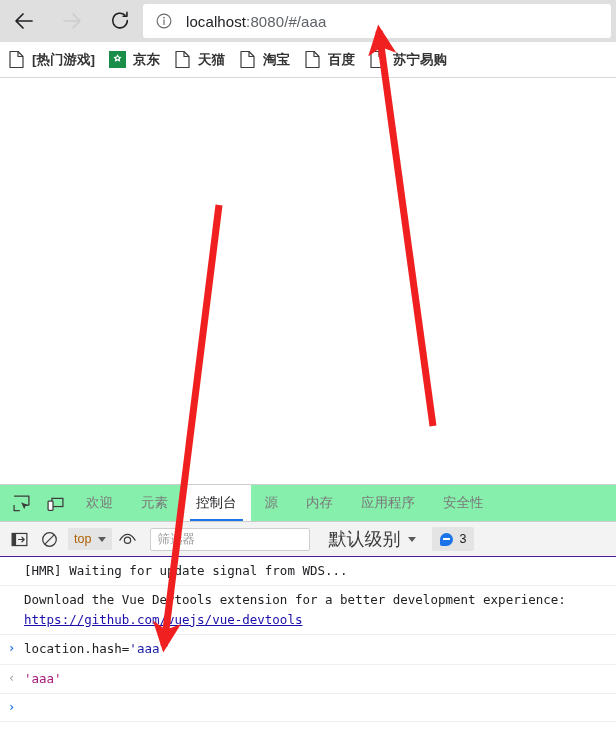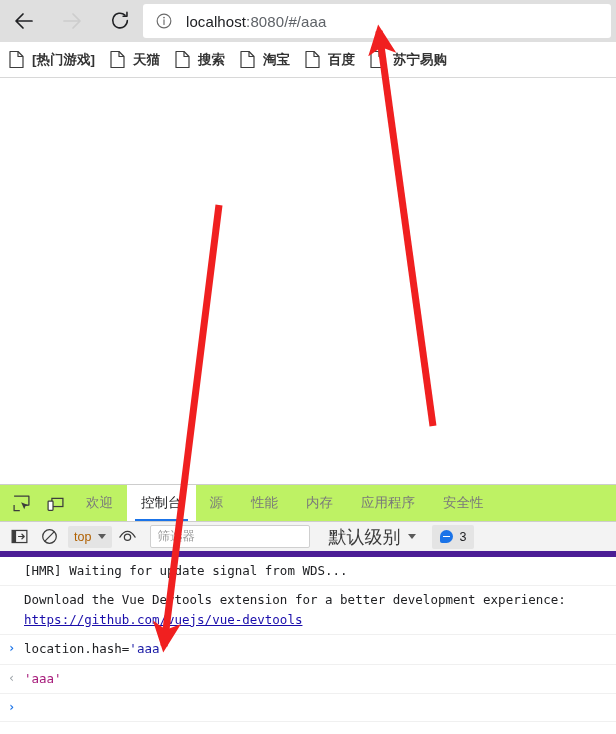--- a/index.html
+++ b/index.html
@@ -71,21 +71,21 @@
   }
 
   
   .devtools {
     position: absolute; left: 0; top: 484px; width: 616px; height: 250px;
     background: #ffffff;
     border-top: 1px solid #cdcdcd;
   }
   .dt-tabbar {
     position: relative; height: 37px; width: 616px;
-    background: #bef264;
+    background: #86efac;
     border-bottom: 1px solid #cdcdcd;
     display: flex; align-items: stretch;
     overflow: hidden;
   }
   .dt-tool-icon {
     width: 34px; display: flex; align-items: center; justify-content: center;
     flex: 0 0 auto;
   }
   .dt-tool-icon:first-child { margin-left: 4px; }
   .dt-tabs { display: flex; align-items: stretch; flex: 1 1 auto; }
@@ -101,21 +101,21 @@
   }
   .dt-tab.active::after {
     content: ""; position: absolute; left: 8px; right: 8px; bottom: 0;
     height: 2px; background: #1a73e8;
   }
 
   
   .dt-console-toolbar {
     position: relative; height: 35px; width: 616px;
     background: #f3f3f3;
-    border-bottom: 6px solid #4c1d95;
+    border-bottom: 1px solid #4c1d95;
     display: flex; align-items: center;
     overflow: hidden;
   }
   .ct-icon {
     width: 30px; height: 35px;
     display: flex; align-items: center; justify-content: center;
     flex: 0 0 auto;
   }
   .ct-icon:first-child { margin-left: 4px; }
   .ct-select {
@@ -243,40 +243,40 @@
     <div class="bookmark">
       <span class="bm-icon">
         <svg width="17" height="19" viewBox="0 0 17 19">
           <path d="M2 1.5h8l5 5v11H2z" fill="#fff" stroke="#3c3c3c" stroke-width="1.2" stroke-linejoin="round"></path>
           <path d="M10 1.5v5h5" fill="none" stroke="#3c3c3c" stroke-width="1.2" stroke-linejoin="round"></path>
         </svg>
       </span>
       <span class="bm-label">[热门游戏]</span>
     </div>
 
+    <div class="bookmark">
+      <span class="bm-icon-jd">
+        <svg width="13" height="13" viewBox="0 0 16 16">
+          <path d="M8 1.6l1.7 3 3.4.4-2.4 2.4.6 3.4L8 9.2l-3.3 1.6.6-3.4L2.9 5l3.4-.4z" fill="#fff"></path>
+          <circle cx="8" cy="6.3" r="1.5" fill="#1a8d49"></circle>
+        </svg>
+      </span>
+      <span class="bm-label">京东</span>
+    </div>
 
     <div class="bookmark">
       <span class="bm-icon">
         <svg width="17" height="19" viewBox="0 0 17 19">
           <path d="M2 1.5h8l5 5v11H2z" fill="#fff" stroke="#3c3c3c" stroke-width="1.2" stroke-linejoin="round"></path>
           <path d="M10 1.5v5h5" fill="none" stroke="#3c3c3c" stroke-width="1.2" stroke-linejoin="round"></path>
         </svg>
       </span>
       <span class="bm-label">天猫</span>
     </div>
 
-    <div class="bookmark">
-      <span class="bm-icon">
-        <svg width="17" height="19" viewBox="0 0 17 19">
-          <path d="M2 1.5h8l5 5v11H2z" fill="#fff" stroke="#3c3c3c" stroke-width="1.2" stroke-linejoin="round"></path>
-          <path d="M10 1.5v5h5" fill="none" stroke="#3c3c3c" stroke-width="1.2" stroke-linejoin="round"></path>
-        </svg>
-      </span>
-      <span class="bm-label">搜索</span>
-    </div>
 
     <div class="bookmark">
       <span class="bm-icon">
         <svg width="17" height="19" viewBox="0 0 17 19">
           <path d="M2 1.5h8l5 5v11H2z" fill="#fff" stroke="#3c3c3c" stroke-width="1.2" stroke-linejoin="round"></path>
           <path d="M10 1.5v5h5" fill="none" stroke="#3c3c3c" stroke-width="1.2" stroke-linejoin="round"></path>
         </svg>
       </span>
       <span class="bm-label">淘宝</span>
     </div>
@@ -321,28 +321,28 @@
         <svg width="19" height="19" viewBox="0 0 20 20">
           <rect x="6.2" y="4.6" width="11.6" height="8.6" fill="none" stroke="#3c3c3c" stroke-width="1.3"></rect>
           <rect x="2.2" y="7.4" width="5.2" height="9.8" rx="0.8" fill="#fff" stroke="#3c3c3c" stroke-width="1.3"></rect>
         </svg>
       </div>
 
       <div class="dt-tabs">
         <div class="dt-tab">
             <span>欢迎</span>
           </div>
+        <div class="dt-tab">
+            <span>元素</span>
+          </div>
         <div class="dt-tab active">
             <span>控制台</span>
           </div>
         <div class="dt-tab">
             <span>源</span>
-          </div>
-        <div class="dt-tab">
-            <span>性能</span>
           </div>
         <div class="dt-tab">
             <span>内存</span>
           </div>
         <div class="dt-tab">
             <span>应用程序</span>
           </div>
         <div class="dt-tab">
             <span>安全性</span>
           </div>

